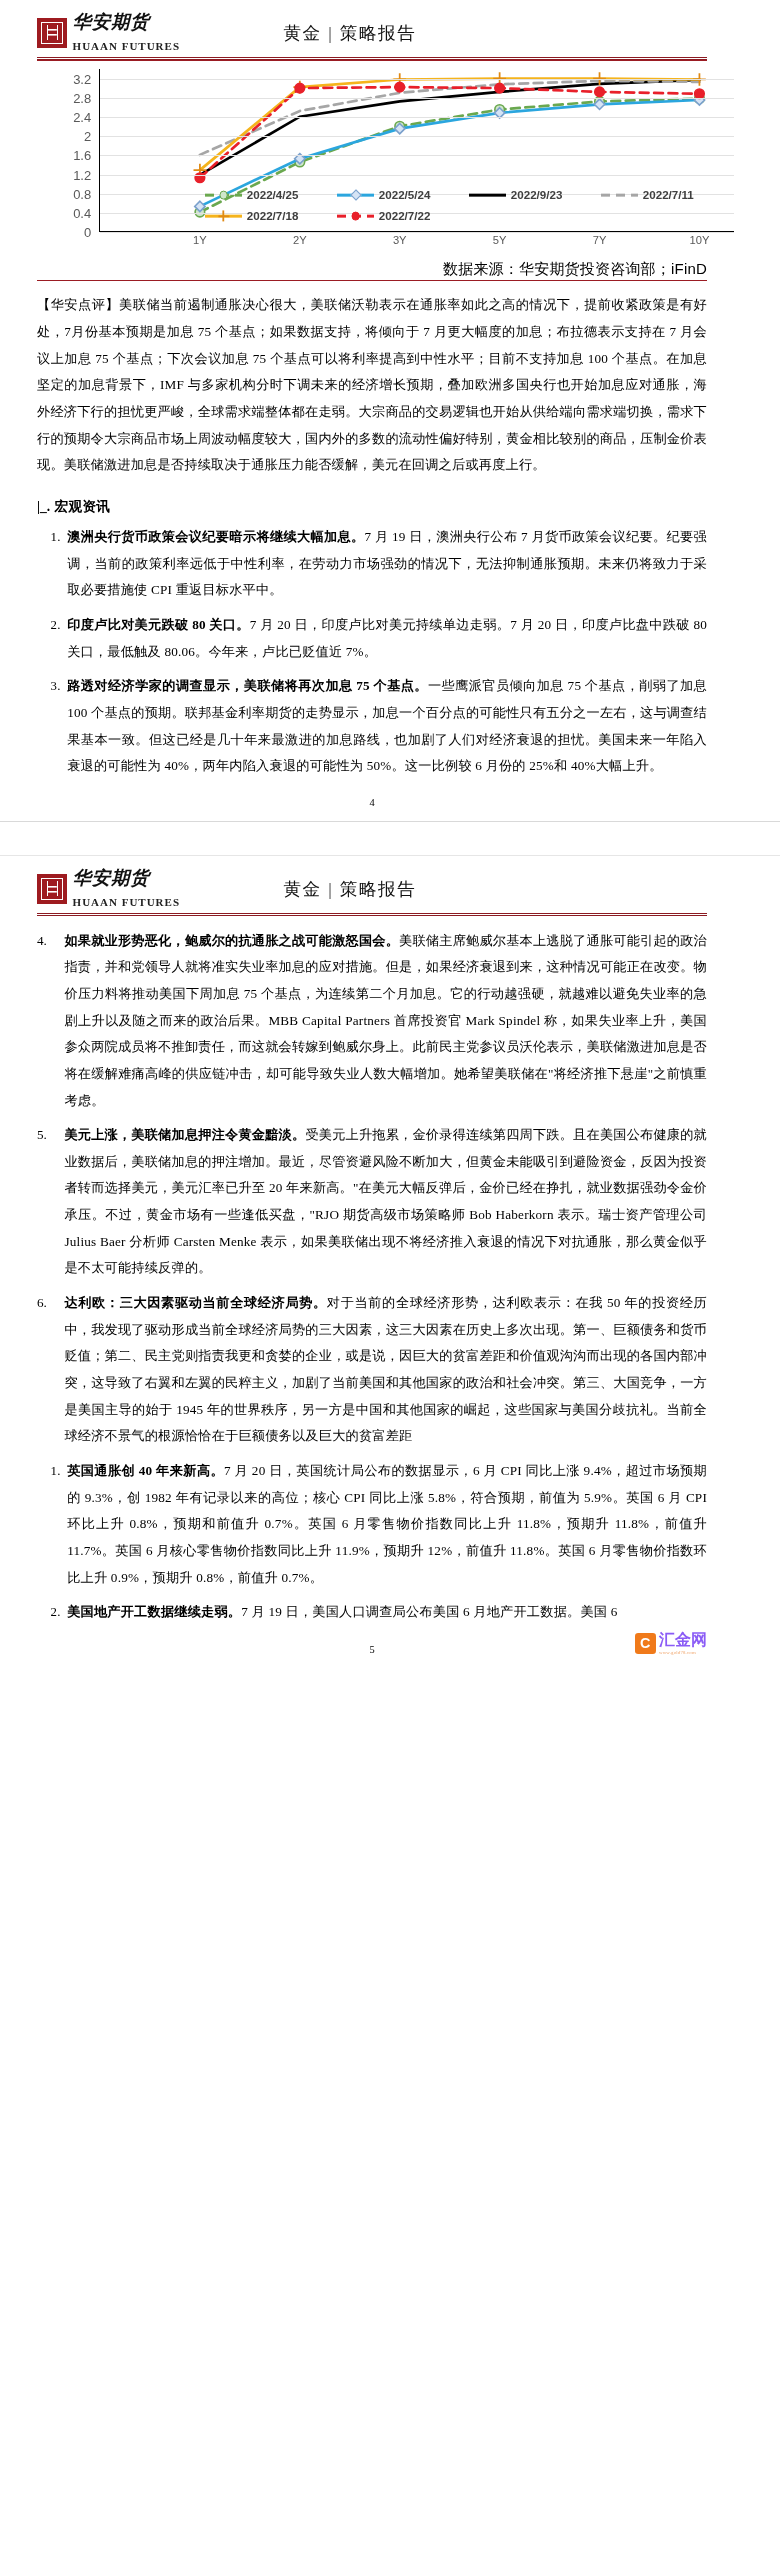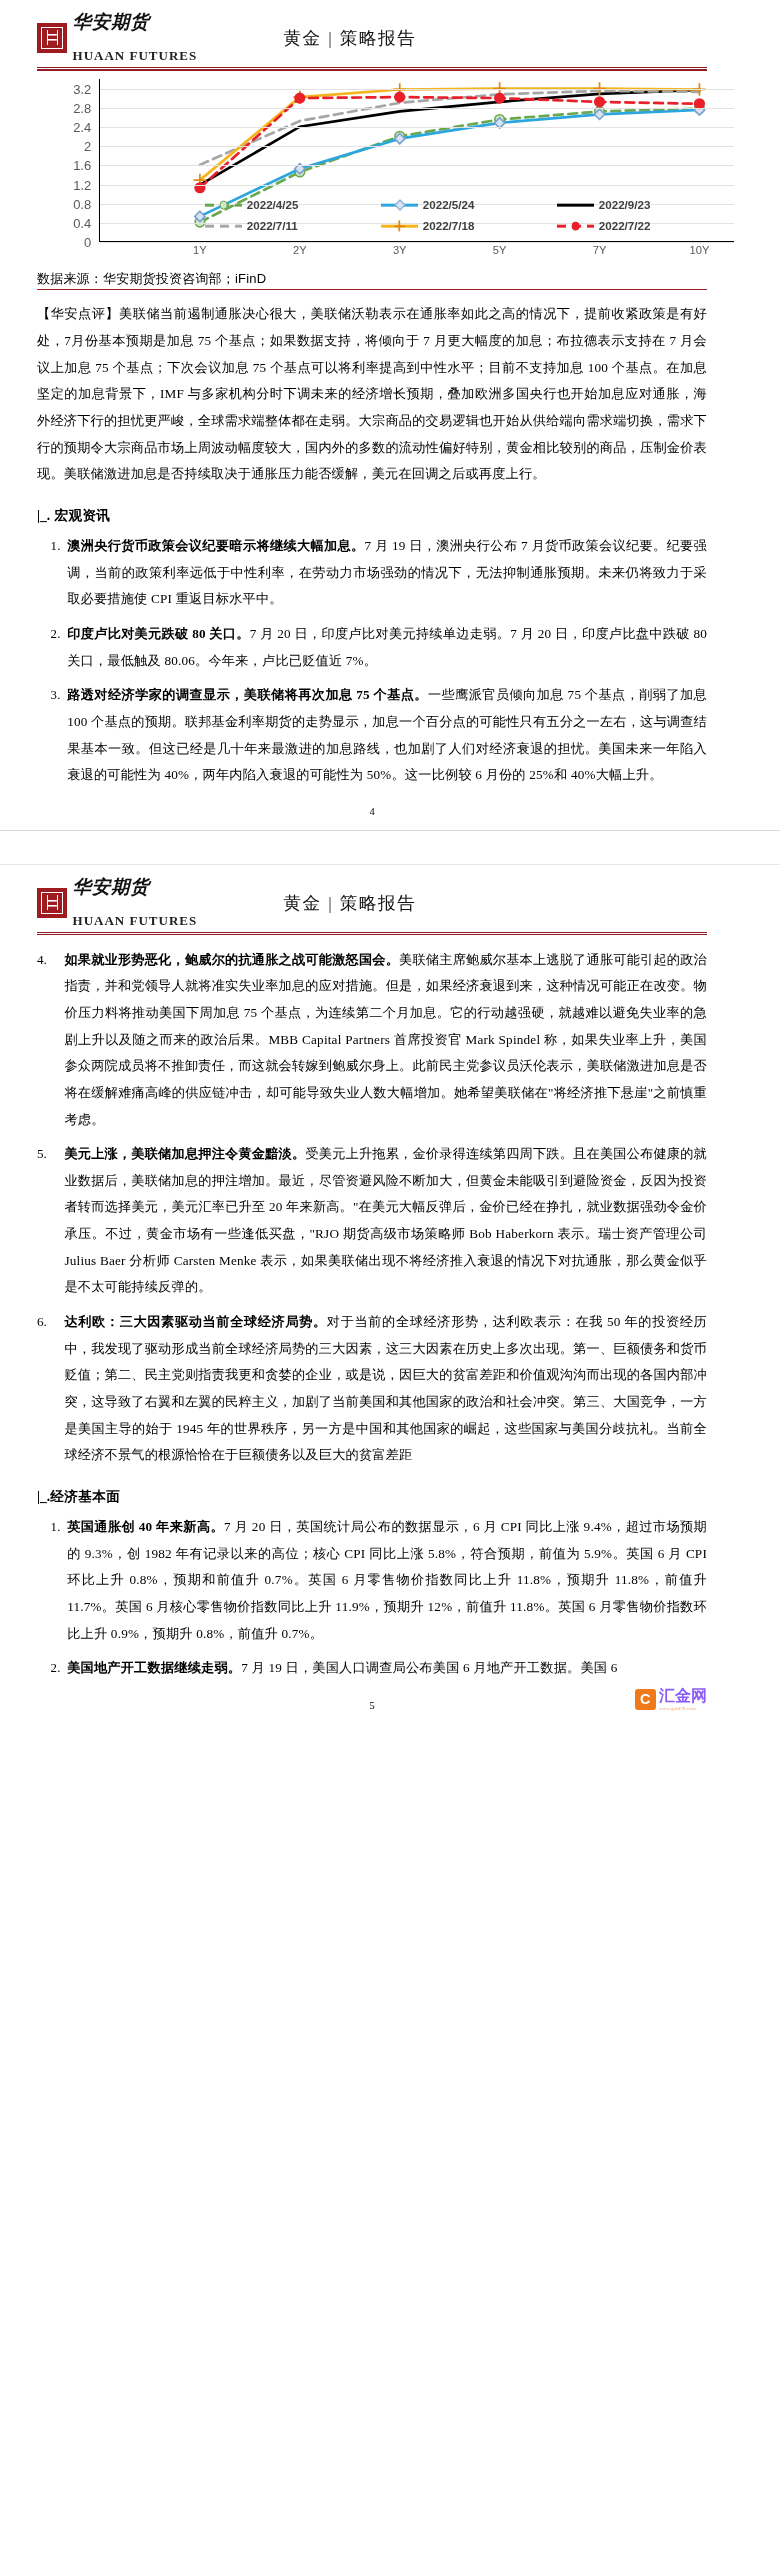--- a/index.html
+++ b/index.html
@@ -54,22 +54,22 @@
       linear-gradient(#fff,#fff) 0 9.6px / 8.8px 1.6px no-repeat;
   }
   .logo-text { line-height: 1.0; }
   .logo-cn {
     font-family: "Liberation Serif", serif;
     font-size: 18.4px; font-weight: 700; font-style: italic;
     letter-spacing: 0.8px; color: #111;
   }
   .logo-en {
     font-family: "Liberation Serif", serif;
-    font-size: 13px; font-weight: 700; letter-spacing: 1px;
-    color: #222; margin-top: 18px;
+    font-size: 11px; font-weight: 700; letter-spacing: 1px;
+    color: #222; margin-top: 10px;
   }
   .header-title {
     font-size: 17.6px; font-weight: 400;
     letter-spacing: 1.6px;
     color: #111;
     margin-left: 6.4px;
   }
   .header-title .bar { margin: 0 6.4px; color:#333; }
   .header-rule {
     border-top: 1.6px solid #8c1b22;
@@ -124,44 +124,45 @@
     margin-top: 2.4px;
     font-size: 11.2px;
     color: #595959;
   }
   .chart svg { position: absolute; left:0; top:0; width: 100%; height: 100%; overflow: visible;}
   .legend {
     position: absolute;
     left: 168px; bottom: 34px;
     width: 528px;
     display: grid;
-    grid-template-columns: repeat(3, 1fr);
+    grid-template-columns: repeat(4, 1fr);
     row-gap: 8px;
     font-family: "Liberation Sans", sans-serif;
     font-size: 11.6px;
     font-weight: 700;
     color: #3f3f3f;
   }
   .legend-item { display: flex; align-items: center; gap: 4.8px; }
   .legend-key { width: 37px; height: 11.2px; position: relative; flex: 0 0 auto;}
   .legend-line {
     position: absolute; left: 0; right: 0; top: 50%;
     transform: translateY(-50%);
     height: 2.7px;
   }
   .legend-mark {
     position: absolute; left: 50%; top: 50%;
     transform: translate(-50%,-50%);
   }
   .src-note {
     font-family: "Liberation Sans", sans-serif;
-    font-size: 13px;
+    font-size: 15px;
     color: #000;
     padding-top: 3.2px;
     letter-spacing: 0.2px;
+    text-align: right;
   }
 
   
   .para {
     font-size: 13.2px;
     line-height: 2.02;
     text-align: justify;
     text-justify: inter-ideograph;
     margin: 0;
     color: #000;
@@ -399,23 +400,20 @@
       <div style="display: flex; gap: 6.4px; margin-bottom: 8px;">
         <div style="flex: 0 0 21px; font-size: 13.2px; line-height: 2.02;">5.</div>
         <p class="para" style="margin: 0px;"><span class="lead">美元上涨，美联储加息押注令黄金黯淡。</span><span>受美元上升拖累，金价录得连续第四周下跌。且在美国公布健康的就业数据后，美联储加息的押注增加。最近，尽管资避风险不断加大，但黄金未能吸引到避险资金，反因为投资者转而选择美元，美元汇率已升至 20 年来新高。"在美元大幅反弹后，金价已经在挣扎，就业数据强劲令金价承压。不过，黄金市场有一些逢低买盘，"RJO 期货高级市场策略师 Bob Haberkorn 表示。瑞士资产管理公司 Julius Baer 分析师 Carsten Menke 表示，如果美联储出现不将经济推入衰退的情况下对抗通胀，那么黄金似乎是不太可能持续反弹的。</span></p>
       </div>
       <div style="display: flex; gap: 6.4px; margin-bottom: 8px;">
         <div style="flex: 0 0 21px; font-size: 13.2px; line-height: 2.02;">6.</div>
         <p class="para" style="margin: 0px;"><span class="lead">达利欧：三大因素驱动当前全球经济局势。</span><span>对于当前的全球经济形势，达利欧表示：在我 50 年的投资经历中，我发现了驱动形成当前全球经济局势的三大因素，这三大因素在历史上多次出现。第一、巨额债务和货币贬值；第二、民主党则指责我更和贪婪的企业，或是说，因巨大的贫富差距和价值观沟沟而出现的各国内部冲突，这导致了右翼和左翼的民粹主义，加剧了当前美国和其他国家的政治和社会冲突。第三、大国竞争，一方是美国主导的始于 1945 年的世界秩序，另一方是中国和其他国家的崛起，这些国家与美国分歧抗礼。当前全球经济不景气的根源恰恰在于巨额债务以及巨大的贫富差距</span></p>
       </div>
     </div>
 
-  <div class="section-head">
-    <span class="numeral">|_.</span><span>经济基本面</span>
-  </div>
 
   <ol class="num-list" id="econ-list">
       <li><span class="lead">英国通胀创 40 年来新高。</span><span>7 月 20 日，英国统计局公布的数据显示，6 月 CPI 同比上涨 9.4%，超过市场预期的 9.3%，创 1982 年有记录以来的高位；核心 CPI 同比上涨 5.8%，符合预期，前值为 5.9%。英国 6 月 CPI 环比上升 0.8%，预期和前值升 0.7%。英国 6 月零售物价指数同比上升 11.8%，预期升 11.8%，前值升 11.7%。英国 6 月核心零售物价指数同比上升 11.9%，预期升 12%，前值升 11.8%。英国 6 月零售物价指数环比上升 0.9%，预期升 0.8%，前值升 0.7%。</span></li>
       <li><span class="lead">美国地产开工数据继续走弱。</span><span>7 月 19 日，美国人口调查局公布美国 6 月地产开工数据。美国 6</span></li>
     </ol>
 
   <div class="page-num">5</div>
 
   <div class="watermark">
     <div class="wm-badge"></div>

